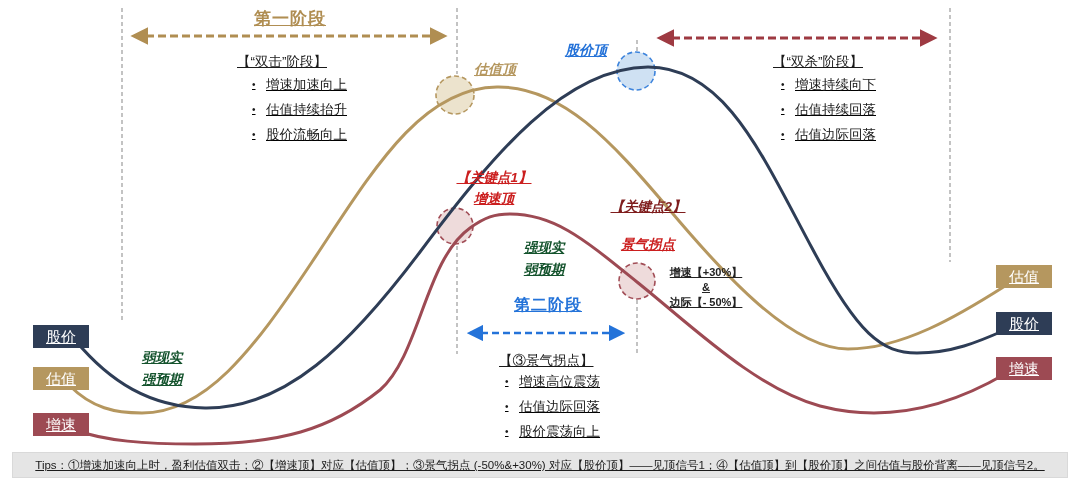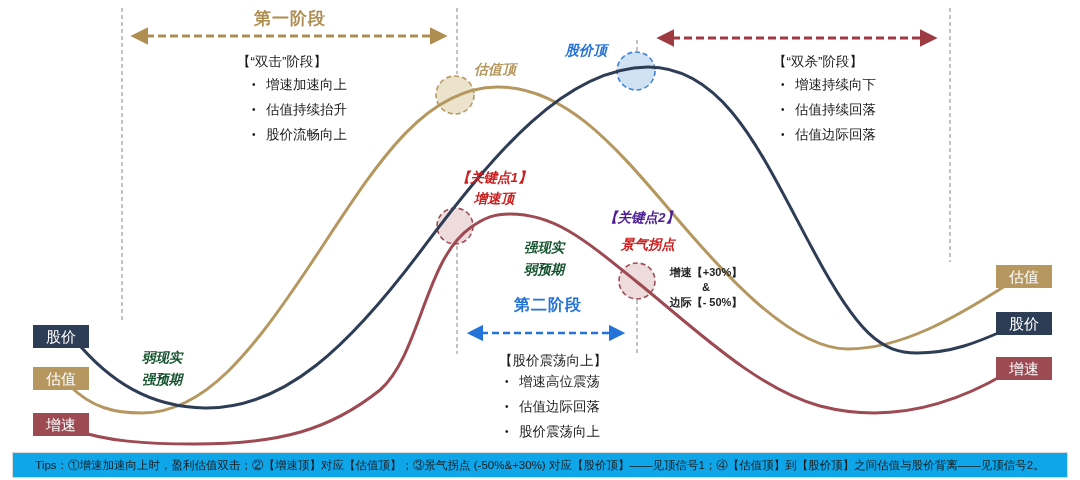--- a/index.html
+++ b/index.html
@@ -1,30 +1,30 @@
 <!DOCTYPE html>
 <html><head>
 <meta charset="utf-8">
 <style>
   html,body{margin:0;padding:0;background:#fff;}
   #stage{position:relative;width:1080px;height:480px;background:#fff;overflow:hidden;
          font-family:"Liberation Sans",sans-serif;}
   #diagram-svg{position:absolute;left:0;top:0;}
-  .abs{position:absolute;}
+  .abs{position:absolute;text-decoration:underline;}
   .phase-title{font-size:17px;font-weight:bold;text-align:center;letter-spacing:1px;}
   .blk-header{font-size:13.5px;color:#1a1a1a;white-space:nowrap;}
   .bullets{display:flex;flex-direction:column;}
   .bullet-row{height:25px;display:flex;align-items:center;font-size:13.5px;color:#1a1a1a;white-space:nowrap;}
   .dot{width:14px;color:#1a1a1a;font-size:10px;}
   .dot::before{content:"•";}
   .tag-box{width:56px;height:23px;line-height:23px;text-align:center;color:#fff;font-size:15px;}
   .italic-lbl{font-weight:bold;font-style:italic;white-space:nowrap;}
   .two-line{text-align:center;font-weight:bold;font-style:italic;font-size:13.5px;color:#14532d;line-height:22px;}
   .growth-note{font-size:11px;color:#222;text-align:center;line-height:15px;font-weight:bold;white-space:nowrap;}
-  #tips-bar{left:12px;top:452px;width:1054px;height:24px;background:#0ea5e9;border:1px solid #d9d9d9;
+  #tips-bar{left:12px;top:452px;width:1054px;height:24px;background:#e5e5e5;border:1px solid #d9d9d9;
             text-align:center;line-height:24px;font-size:11.5px;color:#1a1a1a;white-space:nowrap;}
 </style>
 </head>
 <body>
 
 <div id="stage">
 
   <svg id="diagram-svg" width="1080" height="480" viewBox="0 0 1080 480">
     <defs>
       <marker id="ah-tan" viewBox="0 0 10 10" refX="8" refY="5" markerWidth="6" markerHeight="6" orient="auto-start-reverse">
@@ -95,21 +95,21 @@
     <div class="bullet-row">
         <span class="dot"></span>
         <span>估值持续回落</span>
       </div>
     <div class="bullet-row">
         <span class="dot"></span>
         <span>估值边际回落</span>
       </div>
   </div>
 
-  <div class="abs blk-header" style="left:499px;top:352px;">【股价震荡向上】</div>
+  <div class="abs blk-header" style="left:499px;top:352px;">【③景气拐点】</div>
   <div class="abs bullets" style="left:505px;top:369px;">
     <div class="bullet-row">
         <span class="dot"></span>
         <span>增速高位震荡</span>
       </div>
     <div class="bullet-row">
         <span class="dot"></span>
         <span>估值边际回落</span>
       </div>
     <div class="bullet-row">
@@ -117,21 +117,21 @@
         <span>股价震荡向上</span>
       </div>
   </div>
 
   <div class="abs italic-lbl" style="left:474px;top:61px;font-size:14px;color:#b5975f;">估值顶</div>
   <div class="abs italic-lbl" style="left:565px;top:42px;font-size:14px;color:#2472d8;">股价顶</div>
 
   <div class="abs italic-lbl" style="left:450px;top:169px;width:88px;text-align:center;font-size:13.5px;color:#cb1f1f;">【关键点1】</div>
   <div class="abs italic-lbl" style="left:450px;top:190px;width:88px;text-align:center;font-size:13.5px;color:#cb1f1f;">增速顶</div>
 
-  <div class="abs italic-lbl" style="left:604px;top:209px;width:88px;text-align:left;font-size:13.5px;color:#4c1d95;">【关键点2】</div>
+  <div class="abs italic-lbl" style="left:604px;top:198px;width:88px;text-align:center;font-size:13.5px;color:#7f1d1d;">【关键点2】</div>
   <div class="abs italic-lbl" style="left:604px;top:236px;width:88px;text-align:center;font-size:13.5px;color:#cb1f1f;">景气拐点</div>
 
   <div class="abs two-line" style="left:512px;top:237px;width:64px;">
     <div>强现实</div>
     <div>弱预期</div>
   </div>
 
   <div class="abs two-line" style="left:132px;top:347px;width:60px;">
     <div>弱现实</div>
     <div>强预期</div>

